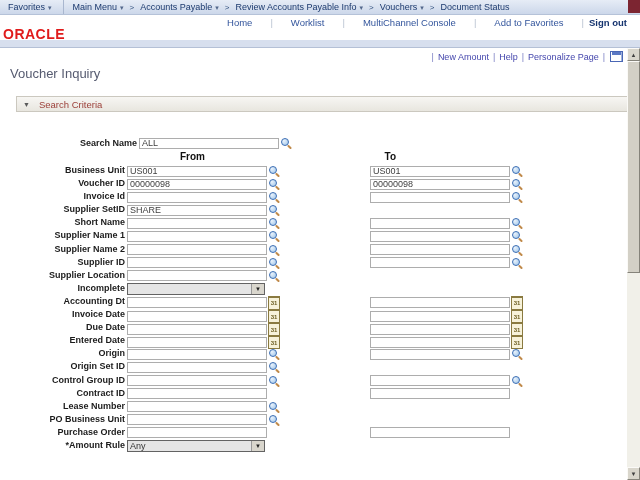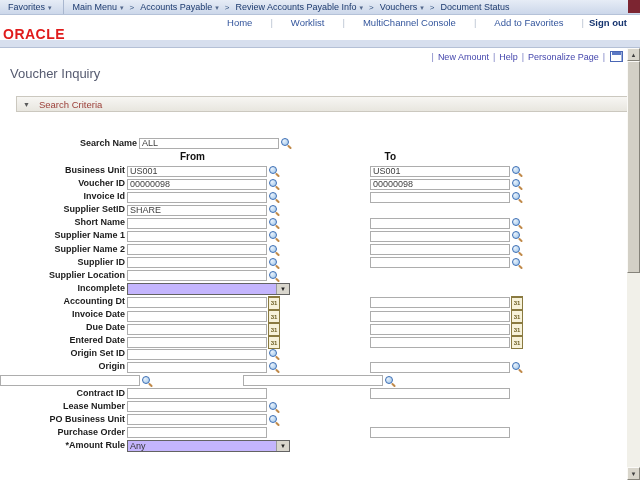--- a/index.html
+++ b/index.html
@@ -71,22 +71,22 @@
     border:1px solid #3c6eb4;border-radius:50%;
     background:radial-gradient(circle at 30% 30%,#eaf3fc,#9cc3e8);}
   .lookup-icon .handle{position:absolute;right:0;bottom:1px;width:5px;height:2px;
     background:#c08a4a;transform:rotate(45deg);border-radius:1px;}
 
   .calendar-icon{width:10px;height:11px;border:1px solid #8a7a40;background:#f7f2da;
     margin-left:1px;flex:none;font-size:6px;color:#6b5c20;display:flex;
     align-items:center;justify-content:center;font-weight:bold;cursor:pointer;
     border-top-width:2px;}
 
-  .combo{width:163px;height:12px;border:1px solid #636363;position:relative;
-    background:#c4b5fd;box-sizing:border-box;flex:none;cursor:default;}
+  .combo{width:138px;height:12px;border:1px solid #636363;position:relative;
+    background:#e5e5e5;box-sizing:border-box;flex:none;cursor:default;}
   .combo-text{font-size:9px;padding-left:2px;line-height:10px;color:#333;}
   .combo-btn{position:absolute;right:0;top:0;width:12px;height:10px;background:#d9d6cd;
     border-left:1px solid #999;display:flex;align-items:center;justify-content:center;
     font-size:6px;color:#222;}
 
   
   .scrollbar{position:absolute;top:48px;right:0;width:13px;height:432px;background:#f1f0e9;}
   .sb-btn{position:absolute;left:0;width:13px;height:13px;background:#d9d6cc;
     border:1px solid;border-color:#fbfaf7 #85837a #85837a #fbfaf7;box-sizing:border-box;
     display:flex;align-items:center;justify-content:center;font-size:6px;color:#3f3f3f;}
@@ -344,48 +344,49 @@
       <div class="fcell-from">
         <input class="field" style="">
         <span class="calendar-icon">31</span>
       </div>
       <div class="fcell-to">
         <input class="field" style="">
         <span class="calendar-icon">31</span>
       </div>
     </div>
     <div class="frow">
+      <span class="flabel">Origin</span>
+      <div class="fcell-from">
+        <input class="field" style="">
+        <span class="lookup-icon">
+          <span class="lens"></span>
+          <span class="handle"></span>
+        </span>
+      </div>
+      <div class="fcell-to">
+        <input class="field" style="">
+        <span class="lookup-icon">
+          <span class="lens"></span>
+          <span class="handle"></span>
+        </span>
+      </div>
+    </div>
+    <div class="frow">
       <span class="flabel">Origin Set ID</span>
       <div class="fcell-from">
         <input class="field" style="">
         <span class="lookup-icon">
           <span class="lens"></span>
           <span class="handle"></span>
         </span>
       </div>
       <div class="fcell-to"></div>
     </div>
     <div class="frow">
-      <span class="flabel">Origin</span>
-      <div class="fcell-from">
-        <input class="field" style="">
-        <span class="lookup-icon">
-          <span class="lens"></span>
-          <span class="handle"></span>
-        </span>
-      </div>
-      <div class="fcell-to">
-        <input class="field" style="">
-        <span class="lookup-icon">
-          <span class="lens"></span>
-          <span class="handle"></span>
-        </span>
-      </div>
-    </div>
-    <div class="frow">
+      <span class="flabel">Control Group ID</span>
       <div class="fcell-from">
         <input class="field" style="">
         <span class="lookup-icon">
           <span class="lens"></span>
           <span class="handle"></span>
         </span>
       </div>
       <div class="fcell-to">
         <input class="field" style="">
         <span class="lookup-icon">

